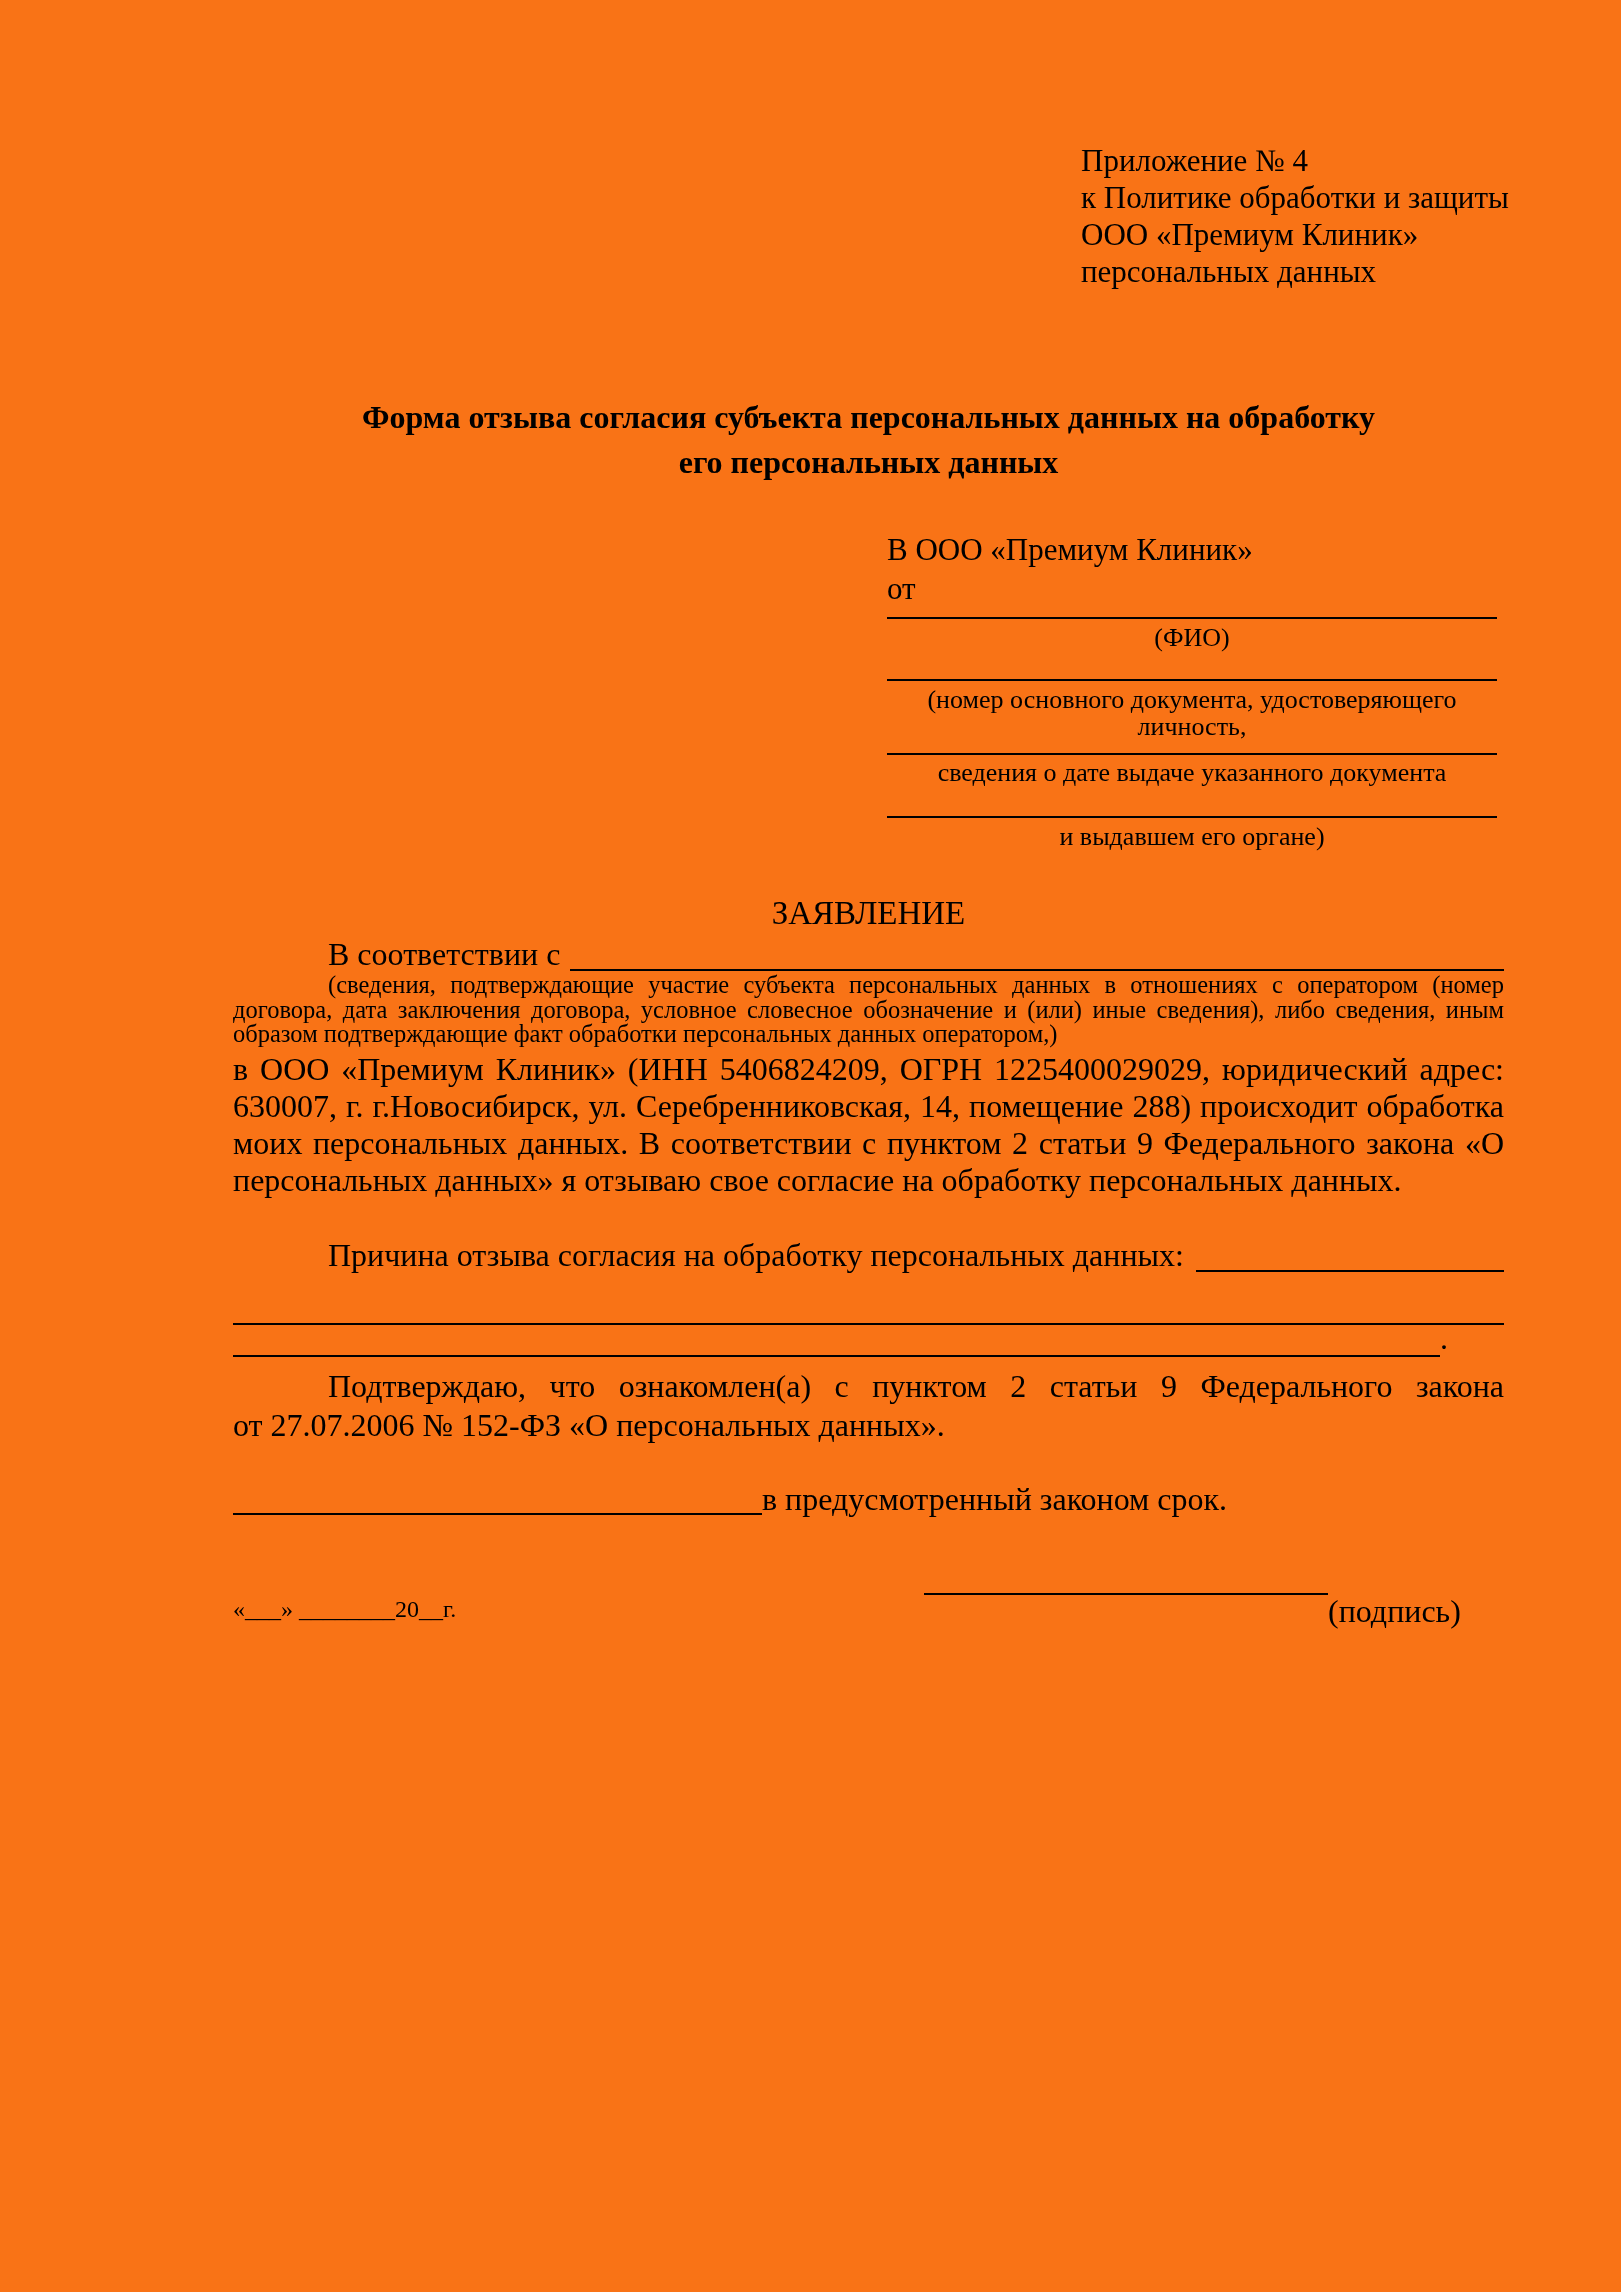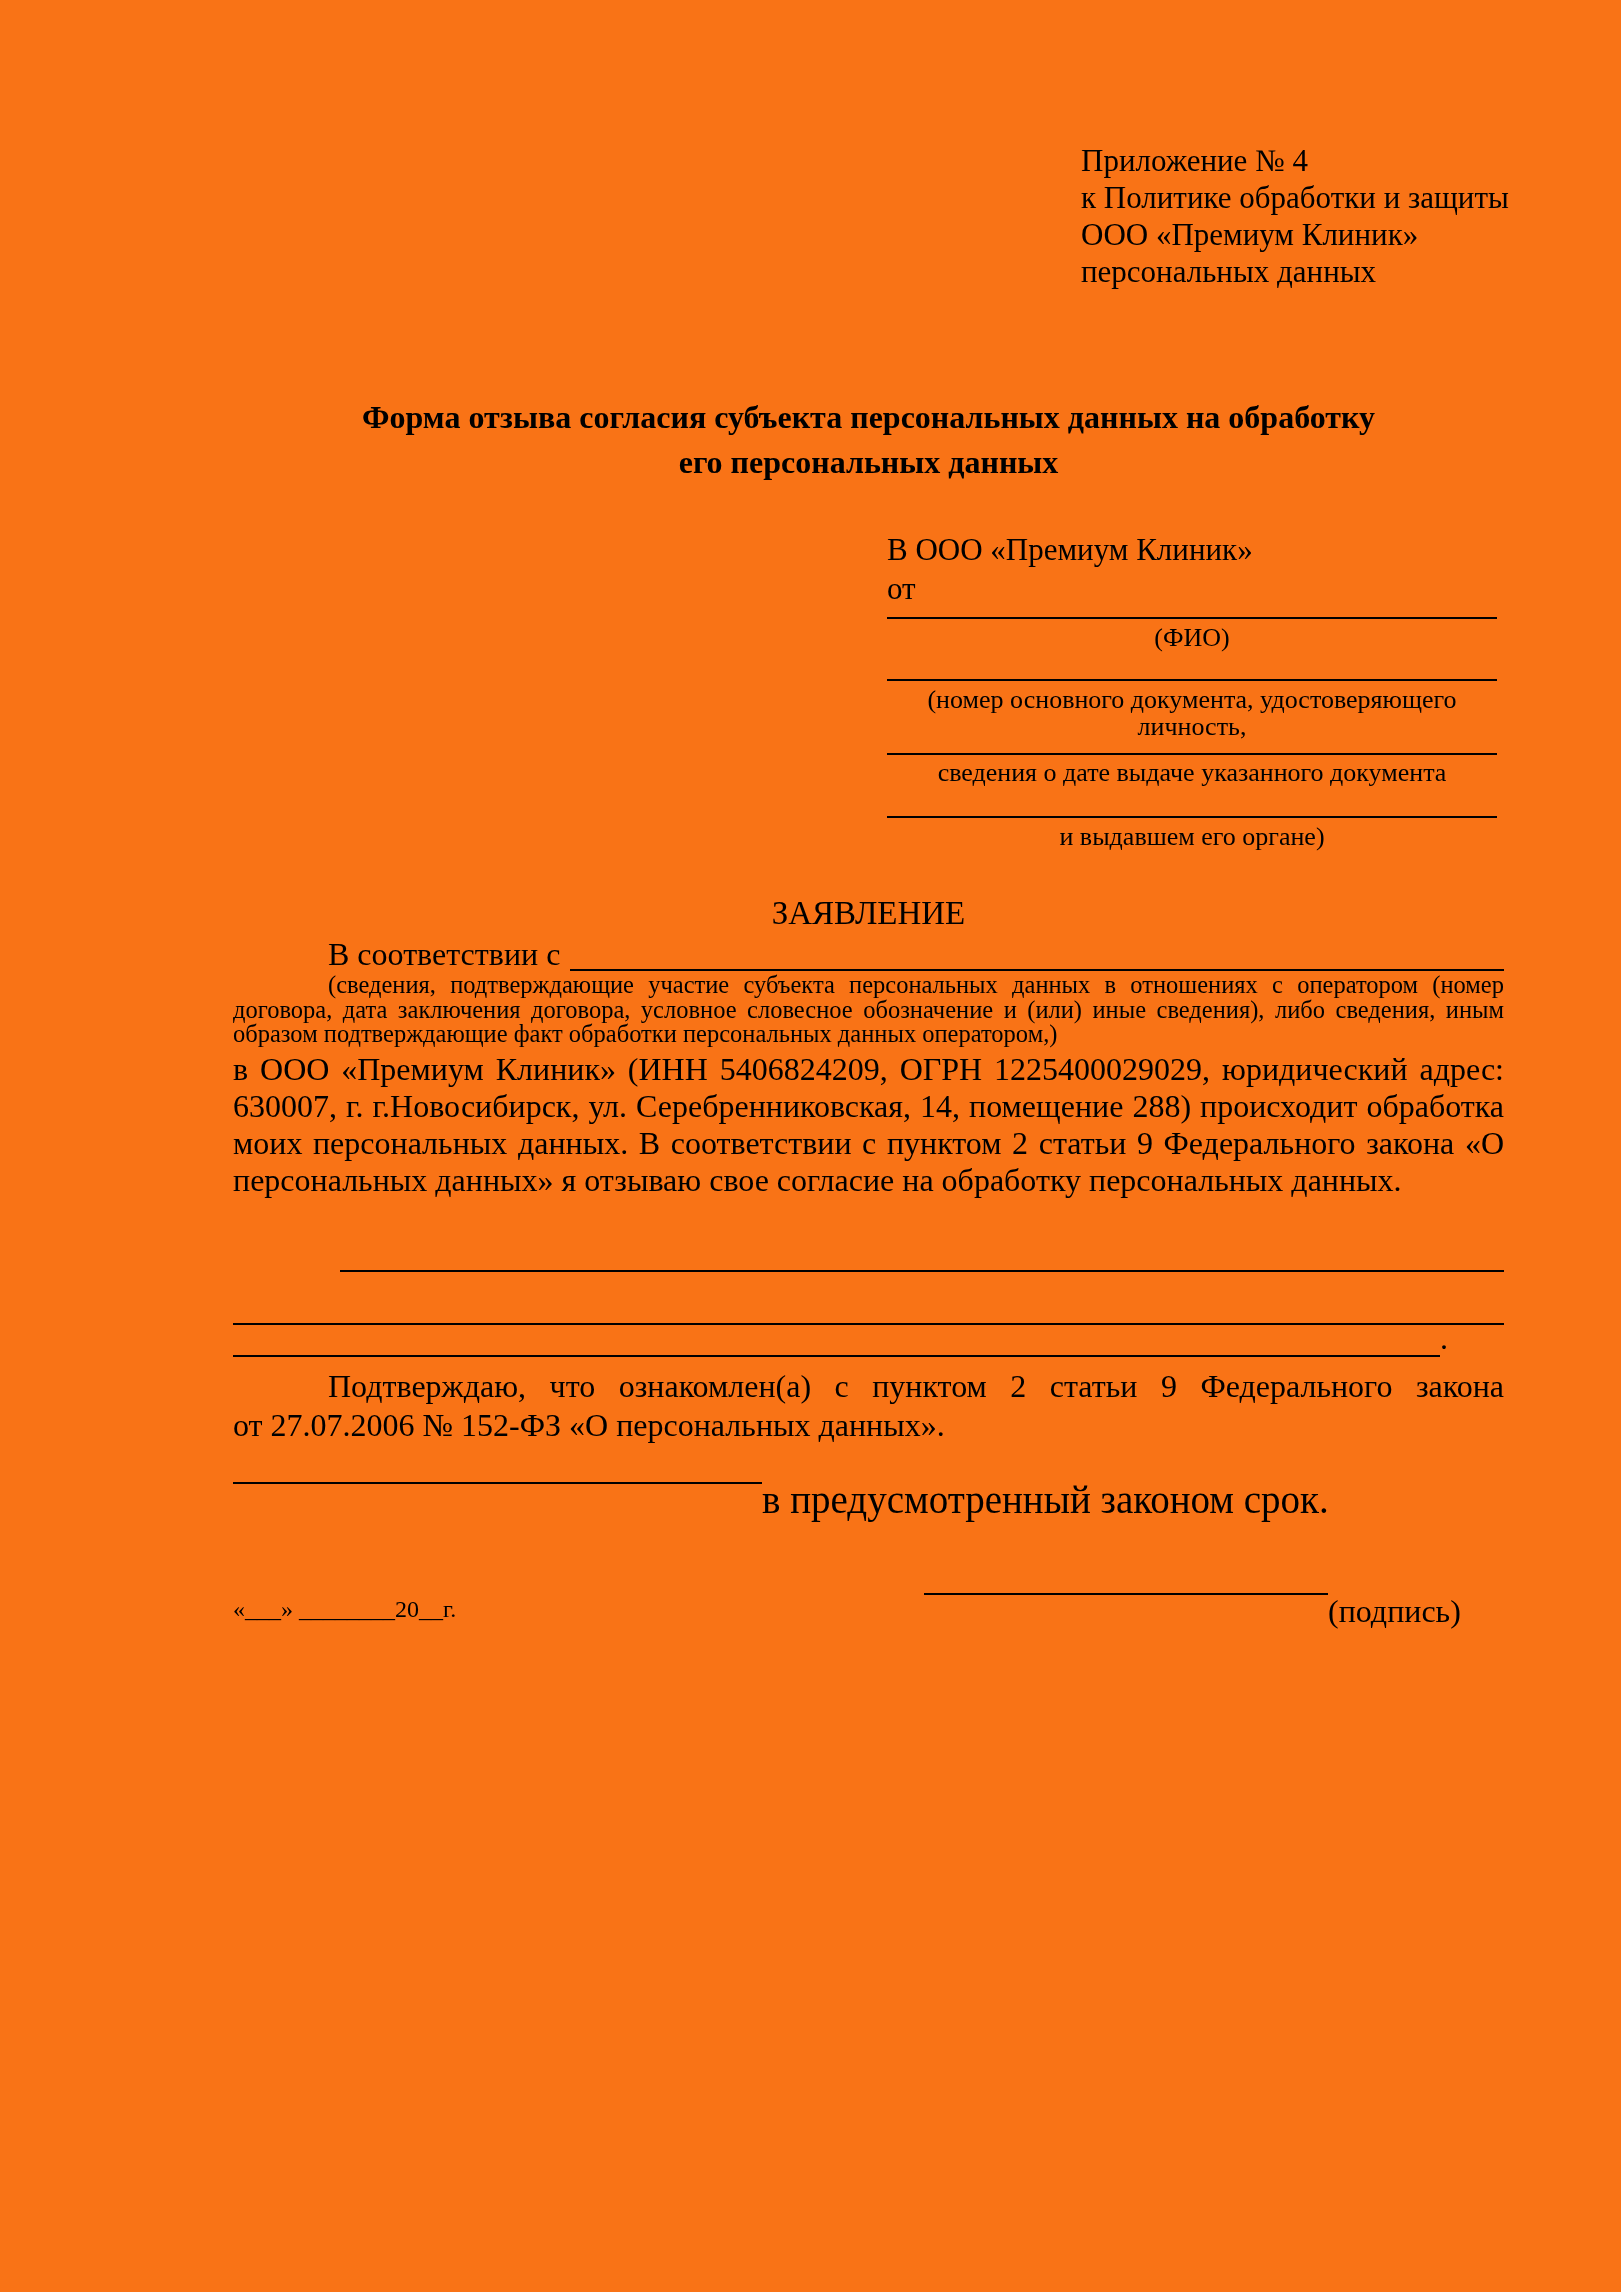--- a/index.html
+++ b/index.html
@@ -141,22 +141,22 @@
     line-height: 37px;
     text-align: justify;
     text-align-last: justify;
     text-indent: 95px;
   }
   .reply-2-row {
     position: absolute;
     left: 233px; top: 1482px;
     width: 1271px; height: 35px;
     display: flex;
-    align-items: flex-start;
-    font-size: 39px;
+    align-items: flex-end;
+    font-size: 32px;
     line-height: 35px;
     white-space: nowrap;
   }
   .addr-blank { width: 529px; border-bottom: 2.9px solid #000; height: 0; margin-bottom: 2px; }
 
   .footer-date {
     position: absolute;
     left: 233px; top: 1596px;
     font-size: 24px;
     white-space: nowrap;
@@ -207,20 +207,21 @@
   <div class="intro-row">
     <span>В соответствии с</span>
     <span class="fill-line"></span>
   </div>
 
   <div class="footnote">(сведения, подтверждающие участие субъекта персональных данных в отношениях с оператором (номер договора, дата заключения договора, условное словесное обозначение и (или) иные сведения), либо сведения, иным образом подтверждающие факт обработки персональных данных оператором,)</div>
 
   <div class="body-par">в ООО «Премиум Клиник» (ИНН 5406824209, ОГРН 1225400029029, юридический адрес: 630007, г. г.Новосибирск, ул. Серебренниковская, 14, помещение 288) происходит обработка моих персональных данных. В соответствии с пунктом 2 статьи 9 Федерального закона «О персональных данных» я отзываю свое согласие на обработку персональных данных.</div>
 
   <div class="reason-row">
+    <span>Причина отзыва согласия на обработку персональных данных:</span>
     <span class="fill-line"></span>
   </div>
 
   <div class="rule-a"></div>
 
   <div class="rule-b-row">
     <span class="fill-line"></span>
     <span>.</span>
   </div>
 

